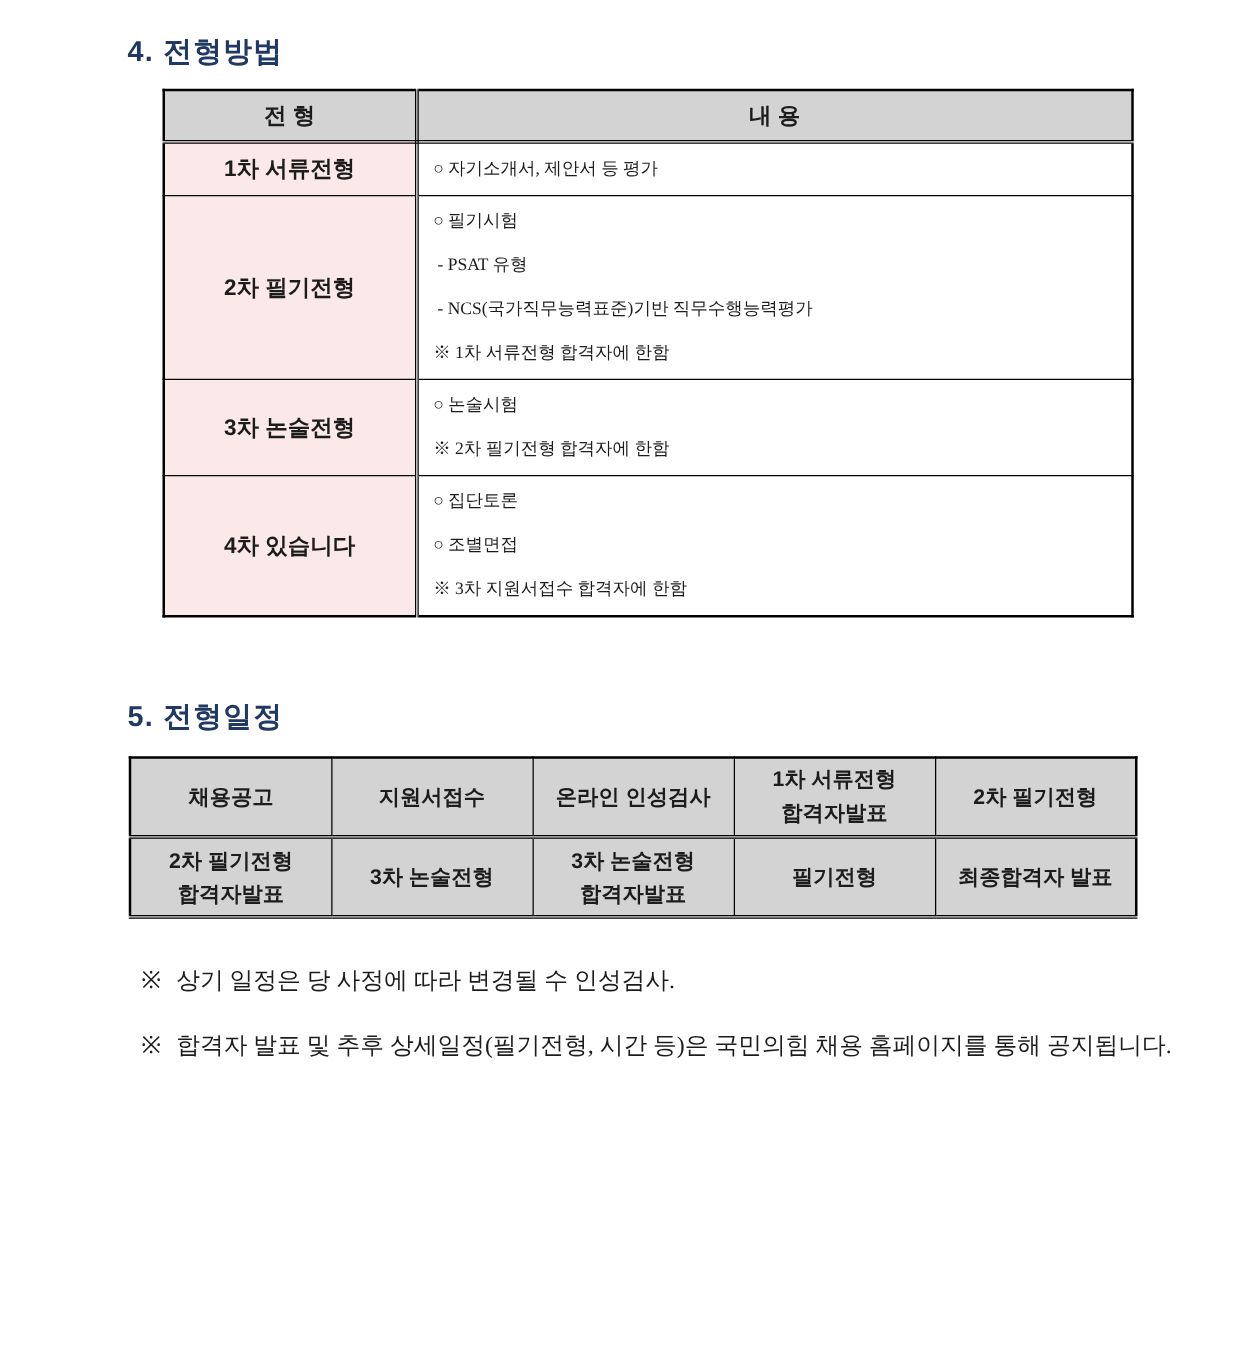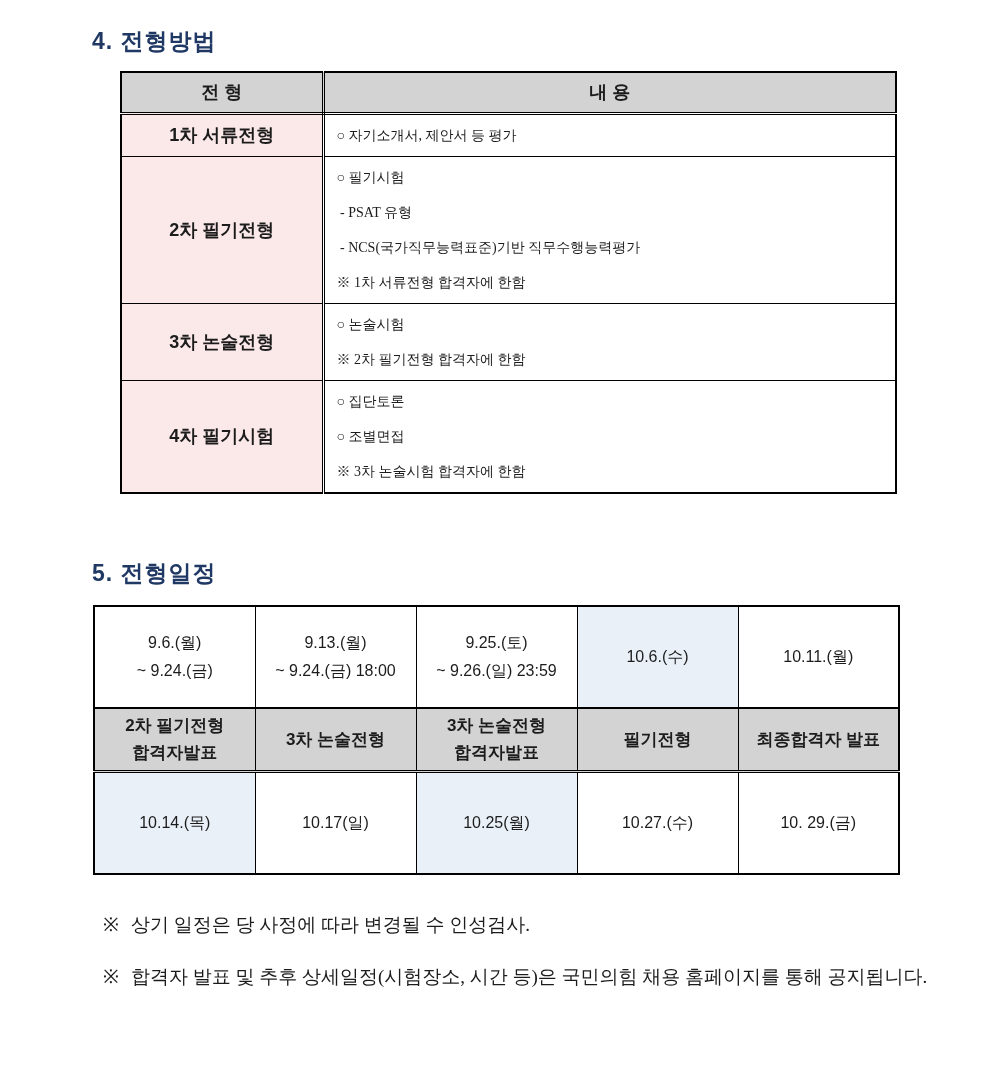--- a/index.html
+++ b/index.html
@@ -10,21 +10,21 @@
     --c-border:#000000;
     --c-text:#1c1c1c;
   }
   *{box-sizing:border-box;}
   html,body{margin:0;padding:0;}
   body{
     width:992px;height:1087px;background:#ffffff;
     font-family:"Liberation Sans", sans-serif;
     color:var(--c-text);
   }
-  .page{padding-top:26px;}
+  .page{padding-top:26px;padding-left:10px;}
   .sec-title{
     margin:0 0 0 92px;
     font-size:23px;font-weight:bold;letter-spacing:1px;
     color:var(--c-title);
   }
   .sec-title.second{margin-top:64px;}
 
   
   table{border-collapse:collapse;}
   .method-table{
@@ -125,65 +125,56 @@
  - PSAT 유형
  - NCS(국가직무능력표준)기반 직무수행능력평가
 ※ 1차 서류전형 합격자에 한함</td>
       </tr>
       <tr class="r3">
         <td class="row-label">3차 논술전형</td>
         <td class="content">○ 논술시험
 ※ 2차 필기전형 합격자에 한함</td>
       </tr>
       <tr class="r4">
-        <td class="row-label">4차 필기시험</td>
+        <td class="row-label">4차 있습니다</td>
         <td class="content">○ 집단토론
 ○ 조별면접
-※ 3차 논술시험 합격자에 한함</td>
+※ 3차 지원서접수 합격자에 한함</td>
       </tr>
     </tbody>
   </table>
 
   <h2 class="sec-title second">5. 전형일정</h2>
 
   <table class="schedule-table">
     <tbody>
-      <tr>
-        <td>9.6.(월)
-~ 9.24.(금)</td>
-        <td>9.13.(월)
-~ 9.24.(금) 18:00</td>
-        <td>9.25.(토)
-~ 9.26.(일) 23:59</td>
-        <td class="hl">10.6.(수)</td>
-        <td>10.11.(월)</td>
+      <tr class="g1">
+        <th>채용공고</th>
+        <th>지원서접수</th>
+        <th>온라인 인성검사</th>
+        <th>1차 서류전형
+합격자발표</th>
+        <th>2차 필기전형</th>
       </tr>
       <tr class="g2">
         <th>2차 필기전형
 합격자발표</th>
         <th>3차 논술전형</th>
         <th>3차 논술전형
 합격자발표</th>
         <th>필기전형</th>
         <th>최종합격자 발표</th>
-      </tr>
-      <tr>
-        <td class="hl">10.14.(목)</td>
-        <td>10.17(일)</td>
-        <td class="hl">10.25(월)</td>
-        <td>10.27.(수)</td>
-        <td>10. 29.(금)</td>
       </tr>
     </tbody>
   </table>
 
   <div class="footnotes">
     <div class="footnote">
       <span class="fn-marker">※</span>
       <span class="fn-text">상기 일정은 당 사정에 따라 변경될 수 인성검사.</span>
     </div>
     <div class="footnote">
       <span class="fn-marker">※</span>
-      <span class="fn-text">합격자 발표 및 추후 상세일정(시험장소, 시간 등)은 국민의힘 채용 홈페이지를 통해 공지됩니다.</span>
+      <span class="fn-text">합격자 발표 및 추후 상세일정(필기전형, 시간 등)은 국민의힘 채용 홈페이지를 통해 공지됩니다.</span>
     </div>
   </div>
 
 </div>
 
 </body></html>

